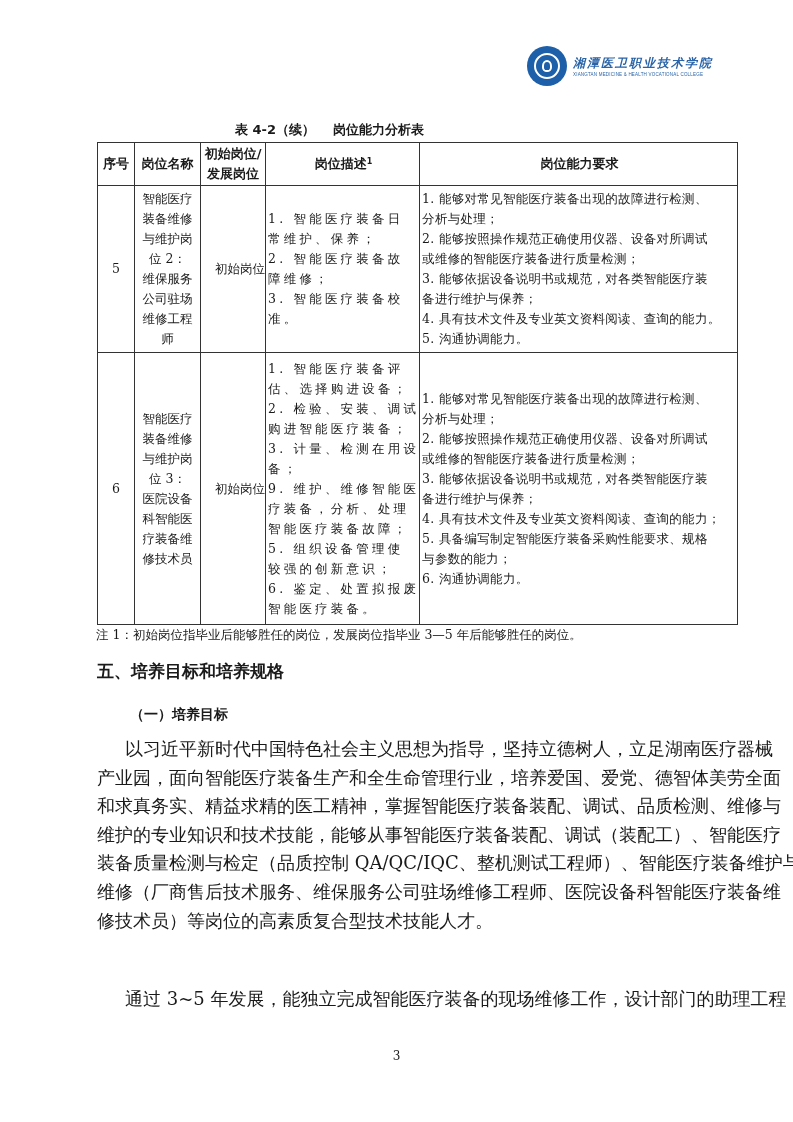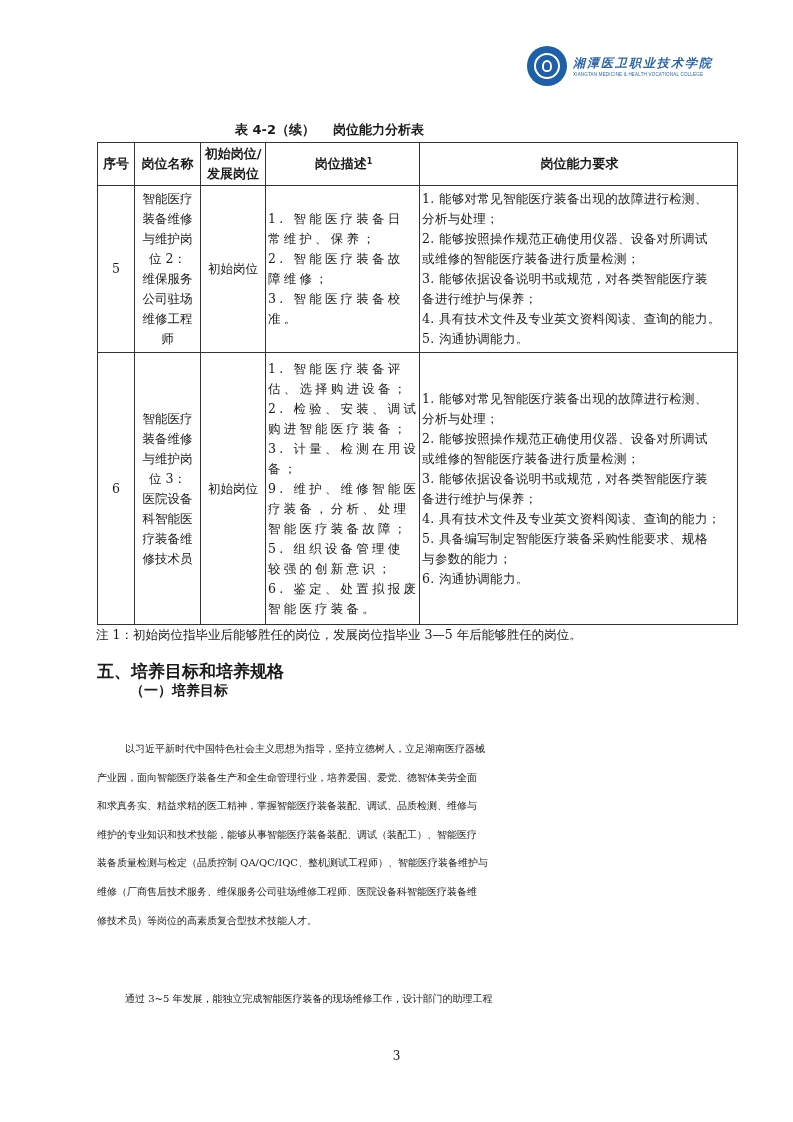--- a/index.html
+++ b/index.html
@@ -18,36 +18,36 @@
   .table-title { position: absolute; left: 0; width: 659px; top: 121px; text-align: center;
                  font-family: "DejaVu Sans", sans-serif; font-weight: bold; font-size: 13px; }
   .table-title .gap { display: inline-block; width: 18px; }
 
   table.cap { position: absolute; left: 97px; top: 142px; border-collapse: collapse;
               font-size: 12.5px; line-height: 20px; }
   table.cap td, table.cap th { border: 1.3px solid #333; padding: 0; vertical-align: middle; }
   table.cap th { font-family: "DejaVu Sans", sans-serif; font-weight: bold; font-size: 13px; height: 42px; text-align: center; line-height: 20px; }
   .c1 { width: 36px; text-align: center; }
   .c2 { width: 65px; text-align: center; }
-  .c3 { width: 64px; text-align: center; }
+  .c3 { width: 64px; text-align: right; }
   .c4 { width: 116px; text-align: left; padding-left: 2px !important; }
   .c5 { width: 315px; text-align: left; padding-left: 2px !important; }
   .r5 td { height: 166px; }
   .r6 td { height: 271px; }
   .cell-lines div { white-space: nowrap; }
   .desc div { letter-spacing: 3.2px; white-space: nowrap; }
   .req div { white-space: nowrap; letter-spacing: 0.3px; }
   sup { font-size: 8px; vertical-align: top; position: relative; top: -2px; }
 
   .note { position: absolute; left: 96px; top: 627px; font-size: 12.5px; white-space: nowrap; }
   .h-section { position: absolute; left: 97px; top: 660px; font-family: "DejaVu Sans", sans-serif;
                font-weight: bold; font-size: 17px; }
-  .h-sub { position: absolute; left: 130px; top: 682px; font-family: Liberation Sans, sans-serif;
+  .h-sub { position: absolute; left: 130px; top: 706px; font-family: Liberation Sans, sans-serif;
            font-weight: bold; font-size: 14px; }
-  .para { position: absolute; left: 97px; width: 600px; font-size: 10px; line-height: 28.6px; }
+  .para { position: absolute; left: 97px; width: 600px; font-size: 18px; line-height: 28.6px; }
   .para div { white-space: nowrap; }
   .para .indent { padding-left: 28px; }
   .p1 { top: 735px; }
   .p2 { top: 985px; }
   .page-num { position: absolute; left: 0; width: 793px; top: 1049px; text-align: center; font-size: 12px; }
 </style>
 </head>
 <body>
 
 <div class="logo">

